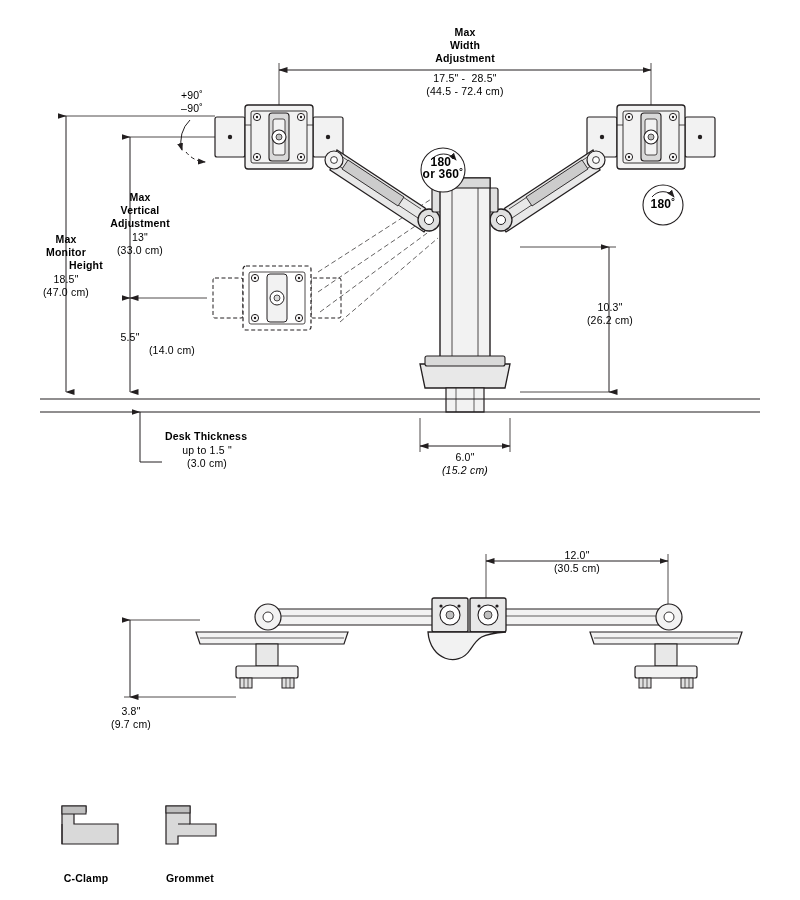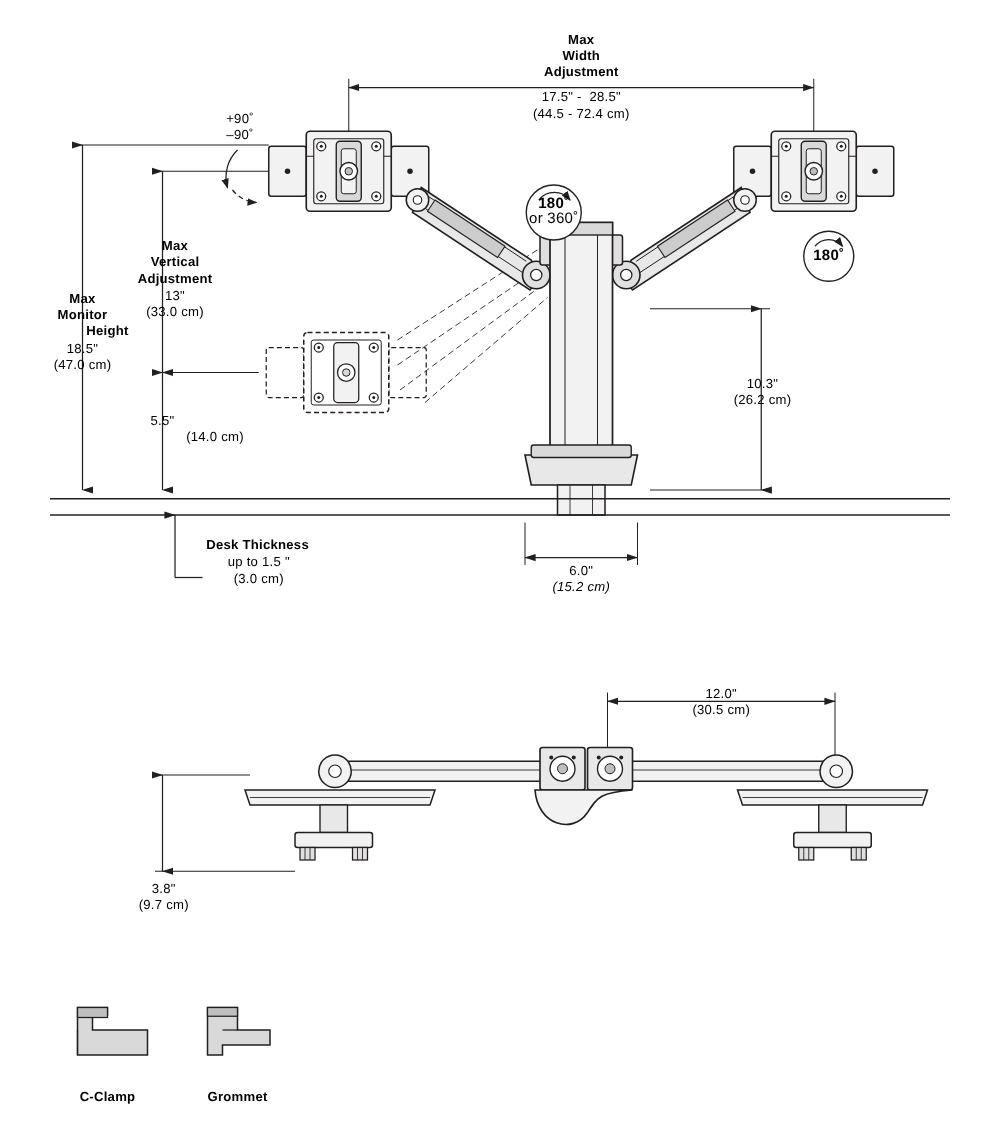--- a/index.html
+++ b/index.html
@@ -323,21 +323,21 @@
   <div class="lbl bold centered" style="left:465px; top:26px;">Max</div>
   <div class="lbl bold centered" style="left:465px; top:39px;">Width</div>
   <div class="lbl bold centered" style="left:465px; top:52px;">Adjustment</div>
   <div class="lbl centered" style="left:465px; top:72px;">17.5" -  28.5"</div>
   <div class="lbl centered" style="left:465px; top:85px;">(44.5 - 72.4 cm)</div>
 
   <div class="lbl centered" style="left:192px; top:89px;">+90˚</div>
   <div class="lbl centered" style="left:192px; top:102px;">–90˚</div>
 
   <div class="lbl tiny bold centered" style="left:443px; top:157px;">180˚</div>
-  <div class="lbl tiny centered" style="left:443px; top:169px;">or 360˚</div>
+  <div class="lbl tiny centered" style="left:443px; top:169px;font-weight:bold;">or 360˚</div>
 
   <div class="lbl tiny bold centered" style="left:663px; top:199px;">180˚</div>
 
   <div class="lbl bold centered" style="left:140px; top:191px;">Max</div>
   <div class="lbl bold centered" style="left:140px; top:204px;">Vertical</div>
   <div class="lbl bold centered" style="left:140px; top:217px;">Adjustment</div>
   <div class="lbl centered" style="left:140px; top:231px;">13"</div>
   <div class="lbl centered" style="left:140px; top:244px;">(33.0 cm)</div>
 
   <div class="lbl bold centered" style="left:66px; top:233px;">Max</div>

